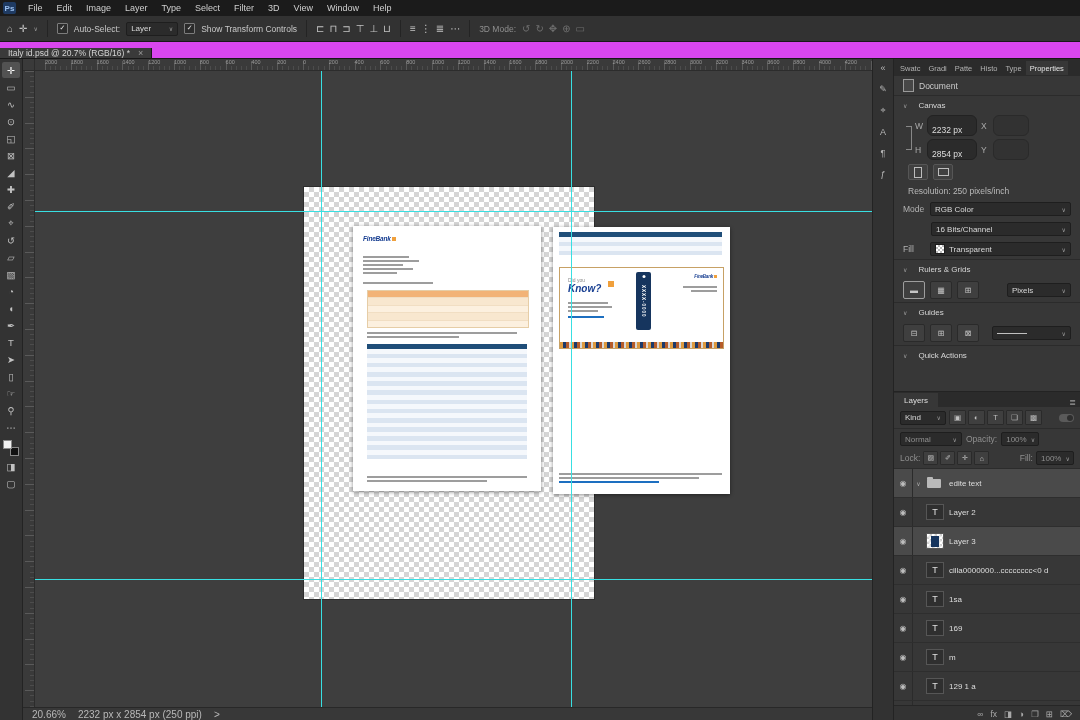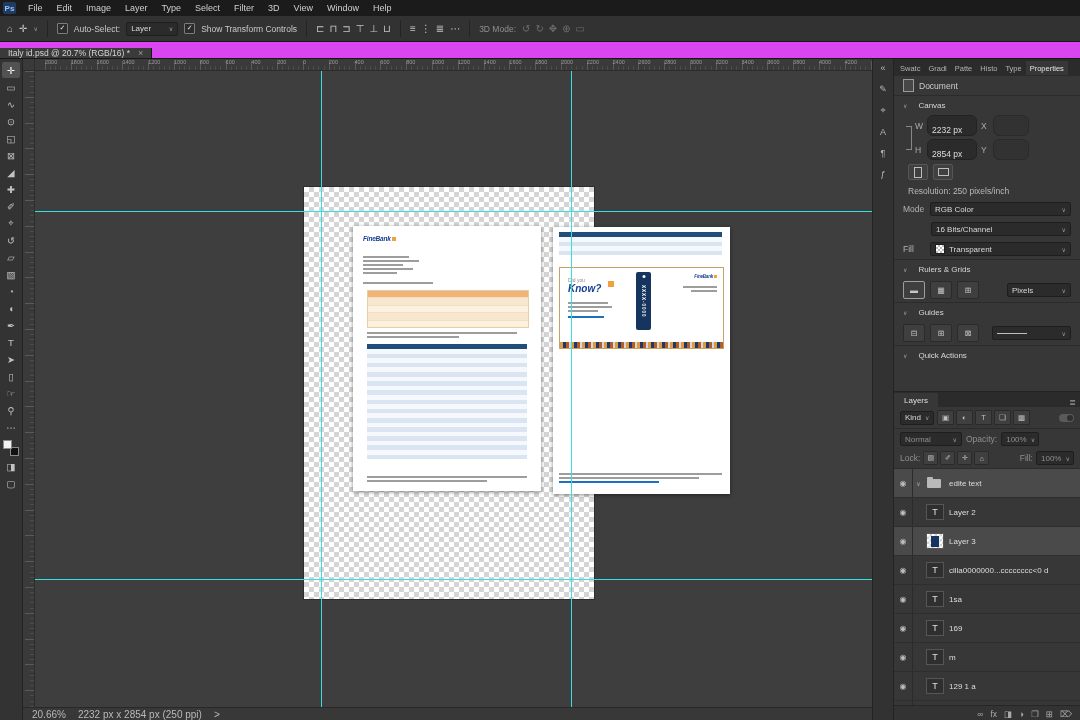--- a/index.html
+++ b/index.html
@@ -522,21 +522,21 @@
         <span>Quick Actions</span>
       </div>
     </div>
 
     <div class="ltabbar">
       <span class="ltab">Layers</span>
       <span class="pmenu" style="margin-left:auto">≣</span>
     </div>
 
     <div class="lfilter">
-      <div class="select" style="width:34px">
+      <div class="select" style="width:46px">
         <span>Kind</span>
         <span class="sel-caret">∨</span>
       </div>
       <div class="igrp" id="lfilter-icons" style="gap:2px">
           <span class="fbtn">▣</span>
           <span class="fbtn">◐</span>
           <span class="fbtn">T</span>
           <span class="fbtn">❏</span>
           <span class="fbtn">▩</span>
         </div>

